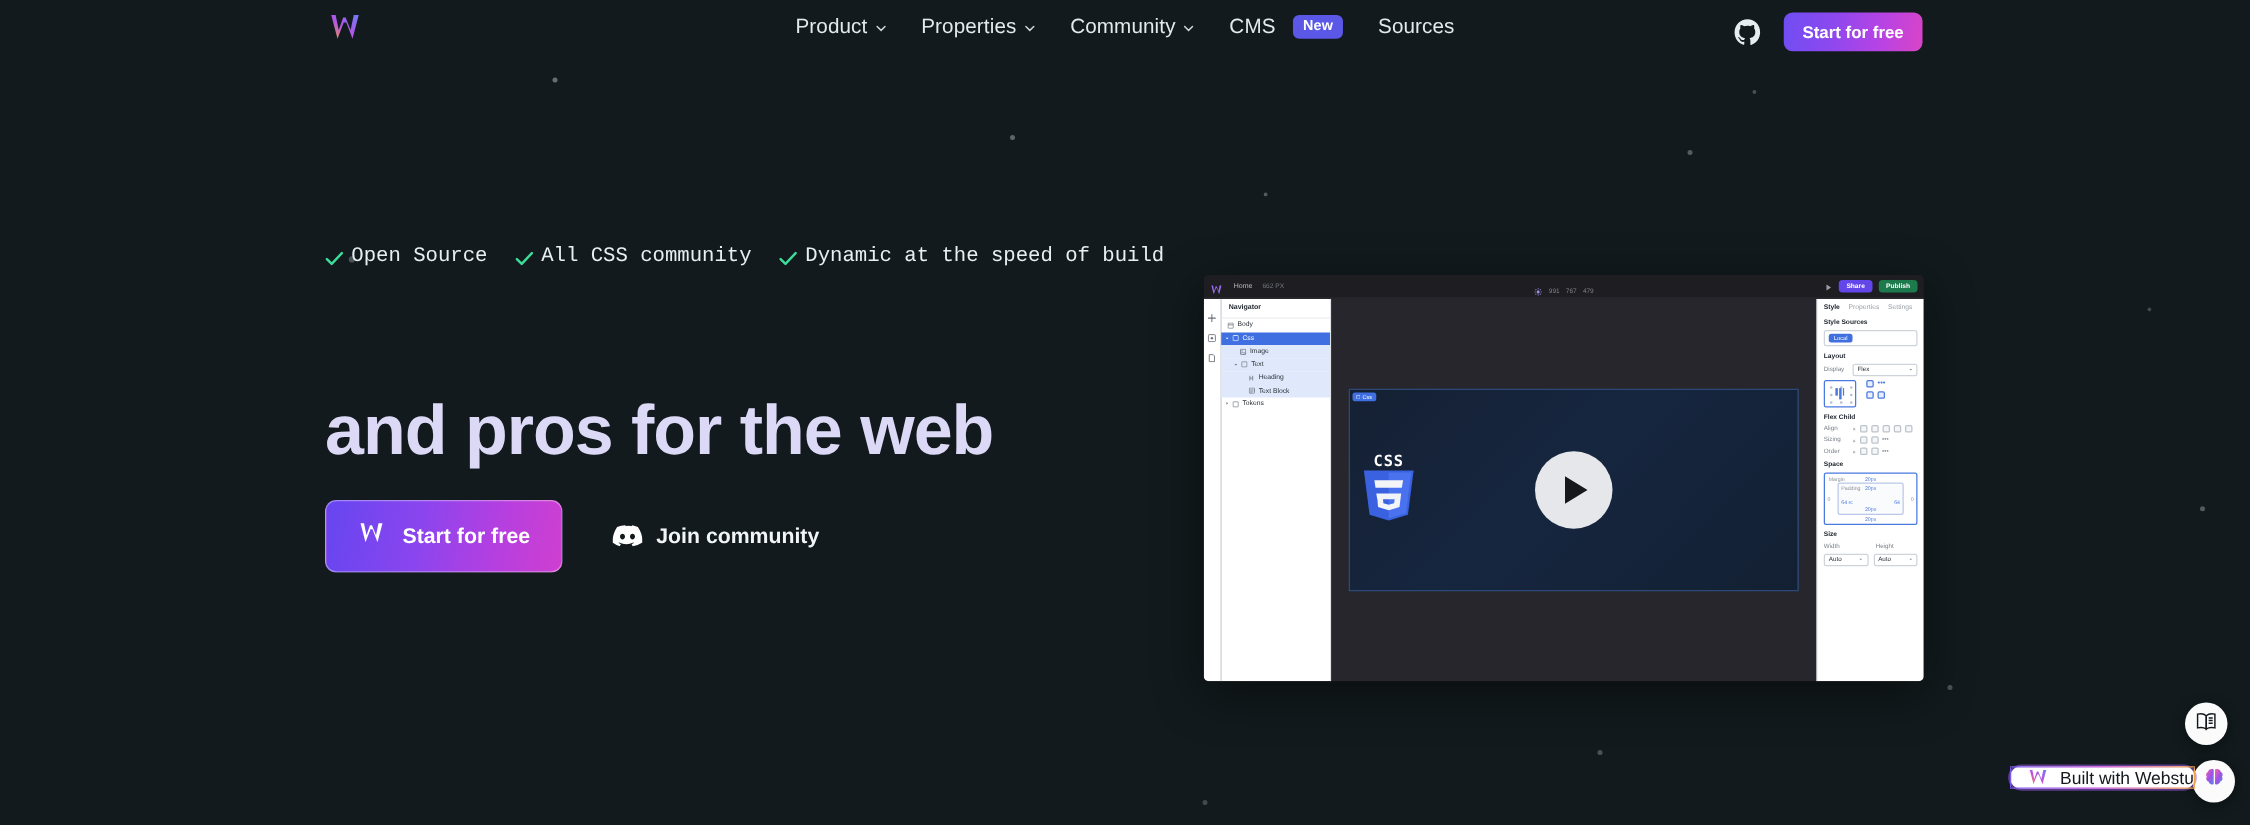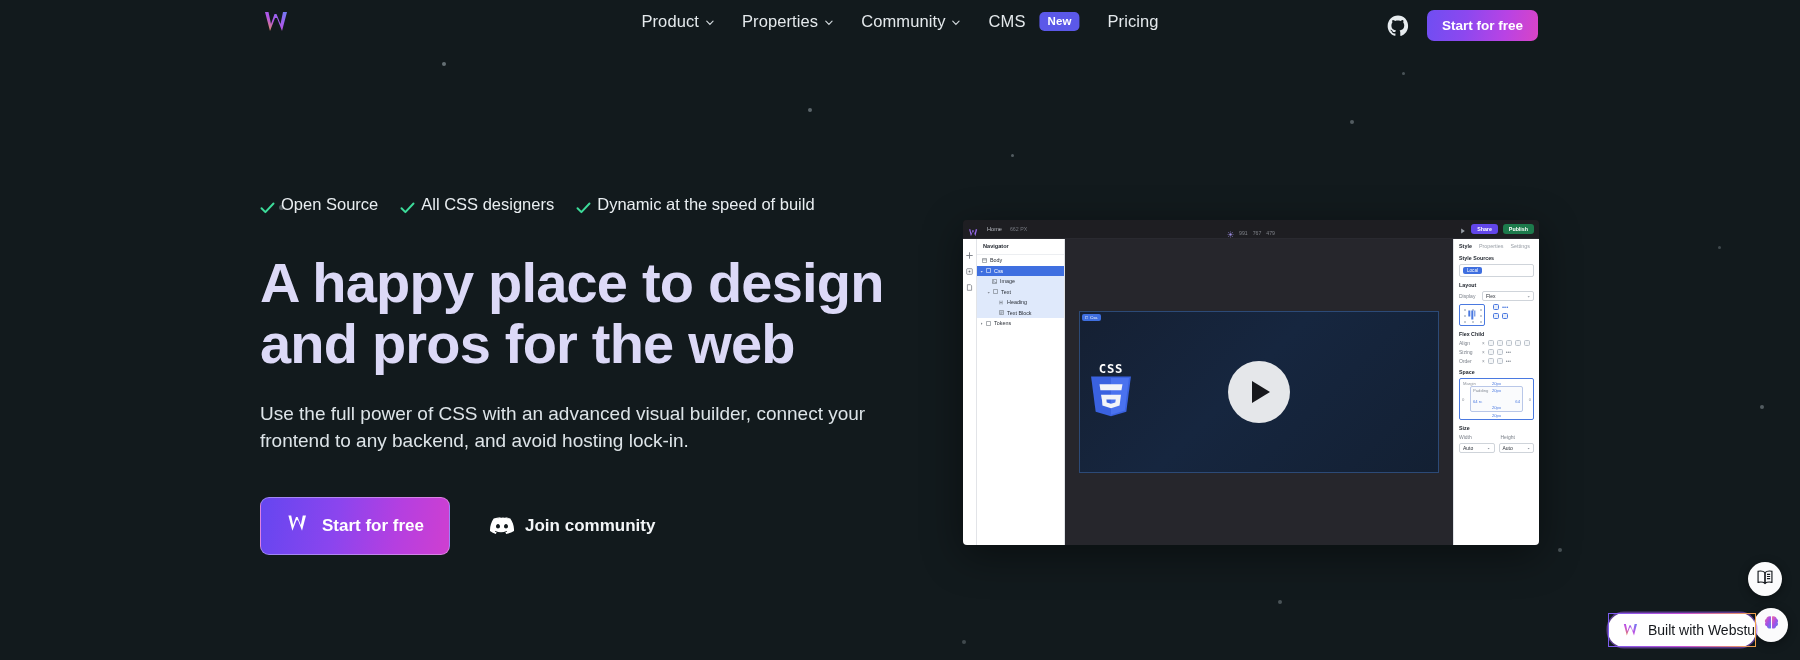--- a/index.html
+++ b/index.html
@@ -48,21 +48,21 @@
   .btn-grad {
     background: linear-gradient(100deg,#6f4ef2 0%, #8c48ef 35%, #b843e4 70%, #d944c6 100%);
     color: #fff; font-size: 13.5px; font-weight: bold;
     padding: 8px 15px; border-radius: 7px; border: none; cursor: pointer;
     white-space: nowrap;
   }
 
   
   .hero-left { position: absolute; left: 260px; top: 195px; width: 680px; }
   .features { display: flex; align-items: center; gap: 22px; margin-bottom: 38px; }
-  .feat { display: flex; align-items: center; gap: 6px; color: #e9eef1; font-size: 16.5px; white-space: nowrap; }
+  .feat { display: flex; align-items: center; gap: 6px; color: #e9eef1; font-size: 16.5px; white-space: nowrap; font-family: Liberation Mono, monospace; }
   .check { width: 15px; height: 12px; color: #3ddc9a; flex: 0 0 auto; }
   h1.hero-title {
     font-size: 56px; line-height: 1.09; font-weight: bold;
     color: #dcd9f7; letter-spacing: -.8px; margin-bottom: 26px;
   }
   p.hero-sub {
     font-size: 19px; line-height: 1.44; color: #dde4e8; max-width: 655px;
     margin-bottom: 42px;
   }
   .cta-row { display: flex; align-items: center; gap: 40px; }
@@ -201,21 +201,21 @@
 
   
   .fab {
     position: absolute; width: 34px; height: 34px; border-radius: 50%;
     background: #fbfbfc; display: flex; align-items: center; justify-content: center;
     cursor: pointer; box-shadow: 0 2px 10px rgba(0,0,0,.4);
   }
   #fab-docs { right: 18px; top: 562px; }
   #fab-ai   { right: 12px; top: 608px; }
   .built {
-    position: absolute; right: 44px; top: 613px; height: 34px;
+    position: absolute; right: 44px; top: 613px; height: 18px;
     display: flex; align-items: center; gap: 8px;
     background: #fff; color: #15181c; font-size: 14px;
     padding: 0 16px 0 13px; border-radius: 16px; cursor: pointer;
     border: 1.5px solid;
     border-image: linear-gradient(90deg,#7b5cf0,#c84fd8,#f0a24a) 1;
     box-shadow: 0 0 0 1.5px rgba(150,90,230,.55);
     overflow: hidden; max-width: 148px; white-space: nowrap;
   }
   .built-logo { width: 18px; height: 16px; flex: 0 0 auto; }
 </style>
@@ -276,21 +276,21 @@
           <svg viewBox="0 0 10 10" width="9" height="9">
               <path d="M1.5 3.5 L5 7 L8.5 3.5" fill="none" stroke="#cfd6da" stroke-width="1.3" stroke-linecap="round"></path>
             </svg>
         </span>
       </div>
       <div class="nav-item">
         <span>CMS</span>
         <span class="badge-new">New</span>
       </div>
       <div class="nav-item">
-        <span>Pricing</span>
+        <span>Sources</span>
       </div>
     </div>
 
     <div class="nav-right">
       <span class="gh">
         <svg viewBox="0 0 24 24" width="22" height="22" fill="currentColor">
           <path d="M12 .5C5.7.5.7 5.6.7 11.9c0 5 3.2 9.3 7.7 10.8.6.1.8-.2.8-.6v-2c-3.1.7-3.8-1.5-3.8-1.5-.5-1.3-1.3-1.7-1.3-1.7-1-.7.1-.7.1-.7 1.1.1 1.7 1.2 1.7 1.2 1 1.7 2.6 1.2 3.3.9.1-.7.4-1.2.7-1.5-2.5-.3-5.1-1.2-5.1-5.5 0-1.2.4-2.2 1.1-3-.1-.3-.5-1.4.1-2.9 0 0 .9-.3 3 1.1.9-.2 1.8-.4 2.8-.4s1.9.1 2.8.4c2.1-1.4 3-1.1 3-1.1.6 1.5.2 2.6.1 2.9.7.8 1.1 1.8 1.1 3 0 4.3-2.6 5.2-5.1 5.5.4.4.8 1.1.8 2.2v3.3c0 .3.2.7.8.6 4.5-1.5 7.7-5.8 7.7-10.8C23.3 5.6 18.3.5 12 .5z"></path>
         </svg>
       </span>
       <button class="btn-grad">Start for free</button>
@@ -307,38 +307,37 @@
             </svg>
         </span>
         <span>Open Source</span>
       </div>
       <div class="feat">
         <span class="check">
           <svg viewBox="0 0 16 13" width="15" height="12">
               <path d="M1.5 6.8 L5.7 11 L14.5 1.6" fill="none" stroke="#3ddc9a" stroke-width="2.1" stroke-linecap="round" stroke-linejoin="round"></path>
             </svg>
         </span>
-        <span>All CSS designers</span>
+        <span>All CSS community</span>
       </div>
       <div class="feat">
         <span class="check">
           <svg viewBox="0 0 16 13" width="15" height="12">
               <path d="M1.5 6.8 L5.7 11 L14.5 1.6" fill="none" stroke="#3ddc9a" stroke-width="2.1" stroke-linecap="round" stroke-linejoin="round"></path>
             </svg>
         </span>
         <span>Dynamic at the speed of build</span>
       </div>
     </div>
 
     <h1 class="hero-title">
-      <span>A happy place to design</span><br>
+      <br>
       <span>and pros for the web</span>
     </h1>
 
-    <p class="hero-sub">Use the full power of CSS with an advanced visual builder, connect your frontend to any backend, and avoid hosting lock-in.</p>
 
     <div class="cta-row">
       <button class="cta-primary">
         <span>
           <svg viewBox="0 0 30 26" width="24" height="21">
             <path d="M3 3 L8 22 L13 9 L15 9 L20 22 L25 3 L21 3 L18.5 15 L14.5 5 L12.5 5 L9 15 L6.5 3 Z" fill="#ffffff"></path>
           </svg>
         </span>
         <span>Start for free</span>
       </button>

